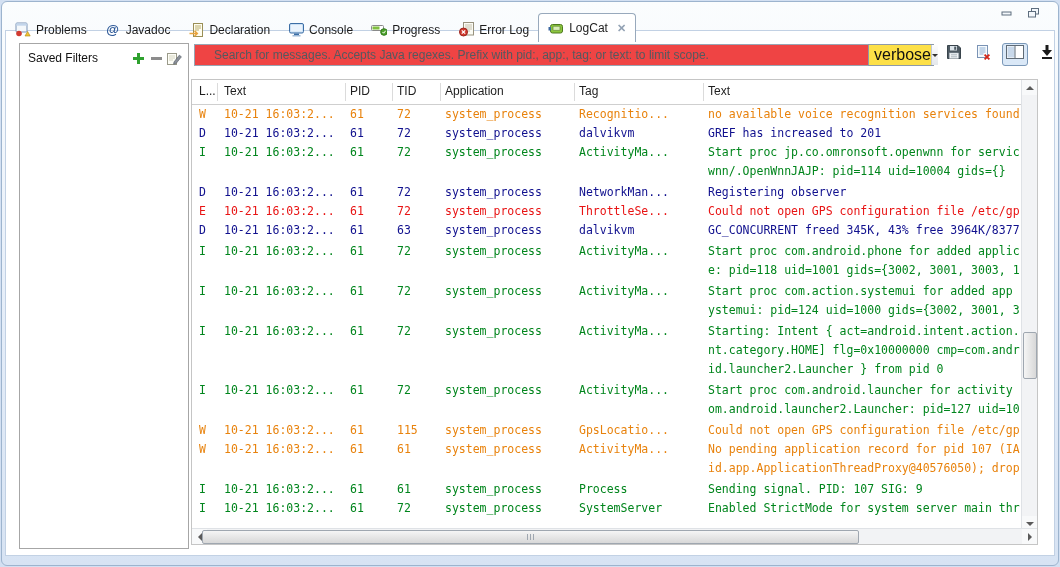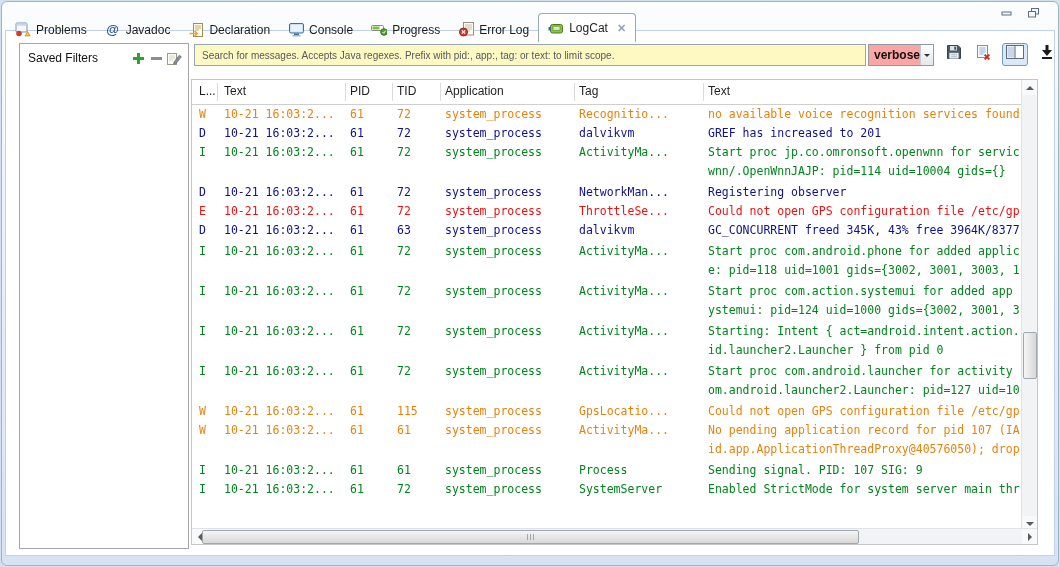--- a/index.html
+++ b/index.html
@@ -26,24 +26,24 @@
   
   .sidebar{position:absolute;left:13px;top:12px;width:168px;bottom:6px;background:#fff;border:1px solid #A6A6A6;}
   .sidebar-head{display:flex;align-items:center;padding:6px 5px 4px 8px;}
   .sidebar-title{flex:1;font-size:12px;color:#111;}
   .sb-btn{display:inline-flex;align-items:center;justify-content:center;width:18px;height:16px;}
   .filter-item{display:inline-block;margin:3px 0 0 4px;padding:3px 5px;border:1px solid #8A8A8A;border-radius:3px;
                background:linear-gradient(#FBFBFB,#E9E9E9);font-size:11px;color:#111;white-space:nowrap;}
 
   
   .search{position:absolute;left:188px;top:13px;width:656px;height:20px;border:1px solid #98A5B3;
-          font-family:"Liberation Sans",sans-serif;font-size:10px;padding:0 7px;color:#333;background:#fef9c3;}
+          font-family:"Liberation Sans",sans-serif;font-size:12px;padding:0 19px;color:#333;background:#ef4444;}
   .search::placeholder{color:#55595f;opacity:1;}
-  .combo{position:absolute;left:862px;top:13px;width:64px;height:20px;border:1px solid #8E9AA8;background:#fca5a5;
-         display:flex;align-items:center;font-size:12px;color:#111;font-weight:bold;}
+  .combo{position:absolute;left:862px;top:13px;width:64px;height:20px;border:1px solid #8E9AA8;background:#fde047;
+         display:flex;align-items:center;font-size:16px;color:#111;}
   .combo-label{flex:1;padding-left:5px;}
   .combo-btn{width:16px;align-self:stretch;border-left:1px solid #C3CBD4;background:linear-gradient(#FDFDFD,#E4E7EB);
              display:flex;align-items:center;justify-content:center;}
   .tri-down{width:0;height:0;border:3.5px solid transparent;border-top-color:#333;margin-top:3px;}
   .tools{position:absolute;left:938px;top:11px;height:24px;display:flex;gap:9px;align-items:center;}
   .tool-btn{display:inline-flex;align-items:center;justify-content:center;width:20px;height:20px;}
   .tool-btn.pressed{border:1px solid #7A98B8;background:#DAE8F7;border-radius:3px;width:24px;height:21px;}
 
   
   .table{position:absolute;left:185px;top:48px;right:16px;bottom:10px;border:1px solid #C5C5C5;background:#fff;}
@@ -280,20 +280,21 @@
         <div class="log-row lv-I multi">
           <div class="line"><span class="c0">I</span><span class="c1">10-21 16:03:2...</span><span class="c2">61</span><span class="c3">72</span><span class="c4">system_process</span><span class="c5">ActivityMa...</span><span class="c6">Start proc com.android.phone for added applic</span></div>
           <div class="line"><span class="c6">e: pid=118 uid=1001 gids={3002, 3001, 3003, 1</span></div>
         </div>
         <div class="log-row lv-I multi">
           <div class="line"><span class="c0">I</span><span class="c1">10-21 16:03:2...</span><span class="c2">61</span><span class="c3">72</span><span class="c4">system_process</span><span class="c5">ActivityMa...</span><span class="c6">Start proc com.action.systemui for added app</span></div>
           <div class="line"><span class="c6">ystemui: pid=124 uid=1000 gids={3002, 3001, 3</span></div>
         </div>
         <div class="log-row lv-I multi">
           <div class="line"><span class="c0">I</span><span class="c1">10-21 16:03:2...</span><span class="c2">61</span><span class="c3">72</span><span class="c4">system_process</span><span class="c5">ActivityMa...</span><span class="c6">Starting: Intent { act=android.intent.action.</span></div>
+          <div class="line"><span class="c6">nt.category.HOME] flg=0x10000000 cmp=com.andr</span></div>
           <div class="line"><span class="c6">id.launcher2.Launcher } from pid 0</span></div>
         </div>
         <div class="log-row lv-I multi">
           <div class="line"><span class="c0">I</span><span class="c1">10-21 16:03:2...</span><span class="c2">61</span><span class="c3">72</span><span class="c4">system_process</span><span class="c5">ActivityMa...</span><span class="c6">Start proc com.android.launcher for activity </span></div>
           <div class="line"><span class="c6">om.android.launcher2.Launcher: pid=127 uid=10</span></div>
         </div>
         <div class="log-row lv-W">
           <div class="line"><span class="c0">W</span><span class="c1">10-21 16:03:2...</span><span class="c2">61</span><span class="c3">115</span><span class="c4">system_process</span><span class="c5">GpsLocatio...</span><span class="c6">Could not open GPS configuration file /etc/gp</span></div>
         </div>
         <div class="log-row lv-W multi">

